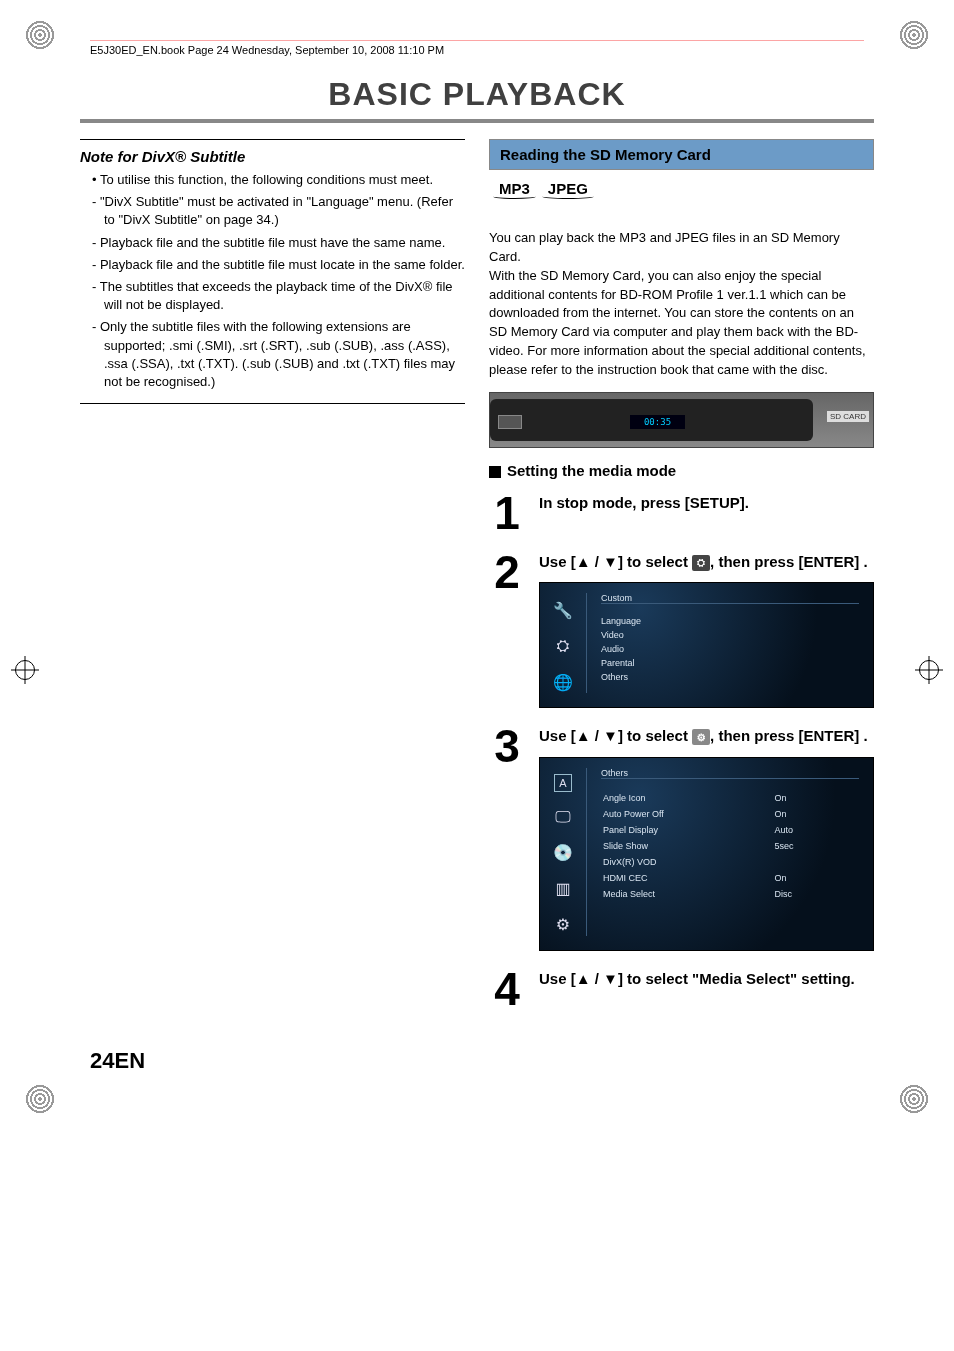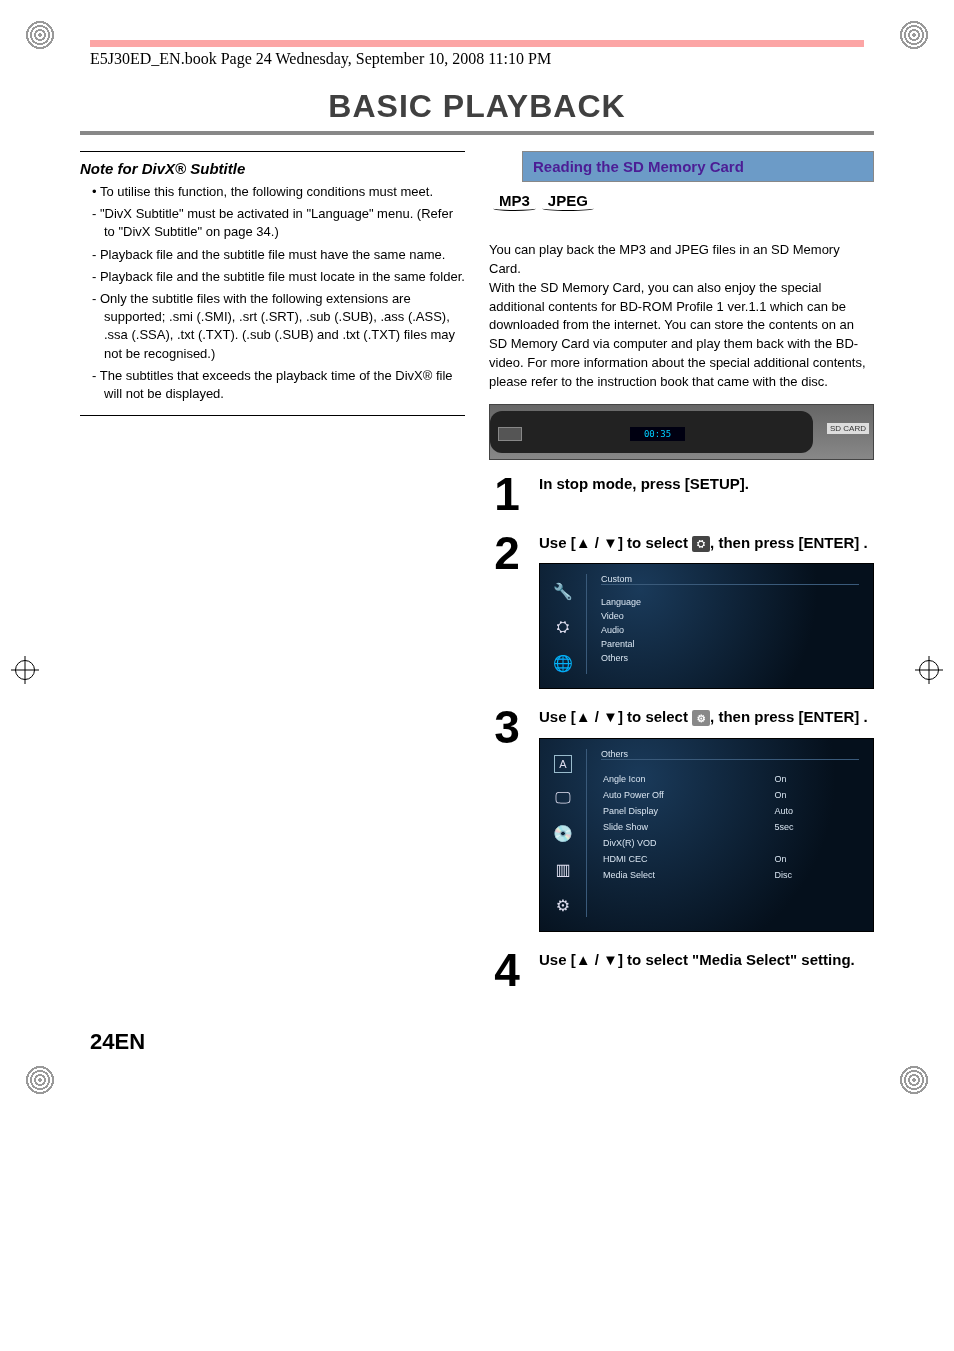--- a/index.html
+++ b/index.html
@@ -29,25 +29,24 @@
     border: 1px solid #000;
     border-radius: 50%;
   }
   .reg-mark::before, .reg-mark::after { content:""; position:absolute; background:#000; }
   .reg-mark::before { left:50%; top:-5px; bottom:-5px; width:1px; transform:translateX(-50%);}
   .reg-mark::after { top:50%; left:-5px; right:-5px; height:1px; transform:translateY(-50%);}
   .reg-l { top: 660px; left: 15px; }
   .reg-r { top: 660px; right: 15px; }
 
   .book-header {
-    font-size: 16px;
-    border-top: 7px solid #fca5a5;
+    font-size: 11px;
+    border-top: 1px solid #fca5a5;
     padding: 3px 0 20px 0;
     margin: 0 10px;
-    font-family: Liberation Serif, serif;
   }
   h1.title {
     text-align: center;
     font-size: 32px;
     font-weight: bold;
     color: #404040;
     letter-spacing: 1px;
     border-bottom: 4px solid #888;
     padding-bottom: 6px;
     margin-bottom: 16px;
@@ -65,27 +64,26 @@
     font-size: 15px;
     margin-bottom: 6px;
   }
   .note-box ul { list-style: none; padding-left: 12px; }
   .note-box li { padding-left: 12px; text-indent: -12px; margin-bottom: 4px; line-height: 1.4; }
   .note-box li.bullet::before { content: "•  "; }
   .note-box li.dash::before { content: "-  "; }
 
   .section-header {
     background: #6c9bc7;
-    color: #4c1d95;
+    color: #000000;
     font-weight: bold;
     font-size: 15px;
     padding: 6px 10px;
     border: 1px solid #888;
     margin-bottom: 10px;
-    margin-left: 33px;
   }
   .format-badges { display:flex; gap:6px; margin-bottom:4px; padding-left:4px;}
   .badge {
     font-weight: bold;
     font-size: 15px;
     padding: 0 6px;
     border-radius: 10px / 50%;
     position: relative;
   }
   .badge::after{
@@ -97,21 +95,21 @@
   .player-diagram {
     border:1px solid #444;
     background: linear-gradient(#666,#888);
     height:56px;
     position:relative;
     margin-bottom:14px;
     overflow:hidden;
   }
   .player-body{
     position:absolute; left:0; right:60px; top:6px; bottom:6px;
-    background:#222; border-radius:12px;
+    background:#222; border-radius:6px;
   }
   .player-disp{position:absolute; left:140px; top:16px; width:55px; height:14px; background:#001; display:flex; align-items:center; justify-content:center;}
   .player-disp span{color:#0cf; font-family:monospace; font-size:9px;}
   .player-label{position:absolute; right:4px; top:18px; font-size:8px; color:#333; background:#ddd; padding:1px 3px;}
   .player-slot{position:absolute; left:8px; top:16px; width:24px; height:14px; background:#555; border:1px solid #888;}
 
   .subheading { font-weight: bold; font-size: 15px; margin: 8px 0 14px 0; }
   .sq { display:inline-block; width:12px; height:12px; background:#000; margin-right:6px; vertical-align:middle;}
 
   .step { display:flex; gap:14px; margin-bottom:18px; align-items:flex-start;}
@@ -162,22 +160,22 @@
 <div class="columns">
 
   <div class="col">
     <div class="note-box">
       <div class="note-title">Note for DivX® Subtitle</div>
       <ul>
         <li class="bullet">To utilise this function, the following conditions must meet.</li>
         <li class="dash">"DivX Subtitle" must be activated in "Language" menu. (Refer to "DivX Subtitle" on page 34.)</li>
         <li class="dash">Playback file and the subtitle file must have the same name.</li>
         <li class="dash">Playback file and the subtitle file must locate in the same folder.</li>
+        <li class="dash">The subtitles that exceeds the playback time of the DivX® file will not be displayed.</li>
         <li class="dash">Only the subtitle files with the following extensions are supported; .smi (.SMI), .srt (.SRT), .sub (.SUB), .ass (.ASS), .ssa (.SSA), .txt (.TXT). (.sub (.SUB) and .txt (.TXT) files may not be recognised.)</li>
-        <li class="dash">The subtitles that exceeds the playback time of the DivX® file will not be displayed.</li>
       </ul>
     </div>
   </div>
 
   <div class="col">
     <div class="section-header">Reading the SD Memory Card</div>
 
     <div class="format-badges">
       <span class="badge">MP3</span>
       <span class="badge">JPEG</span>
@@ -189,20 +187,23 @@
     <div class="player-diagram">
       <div class="player-body">
         <div class="player-slot"></div>
         <div class="player-disp">
             <span>00:35</span>
           </div>
       </div>
       <div class="player-label">SD CARD</div>
     </div>
 
+    <div class="subheading">
+      <span class="sq"></span><span>Setting the media mode</span>
+    </div>
 
     <div class="step">
       <div class="step-num">1</div>
       <div class="step-body">
         <div class="step-text">In stop mode, press [SETUP].</div>
       </div>
     </div>
 
     <div class="step">
       <div class="step-num">2</div>

